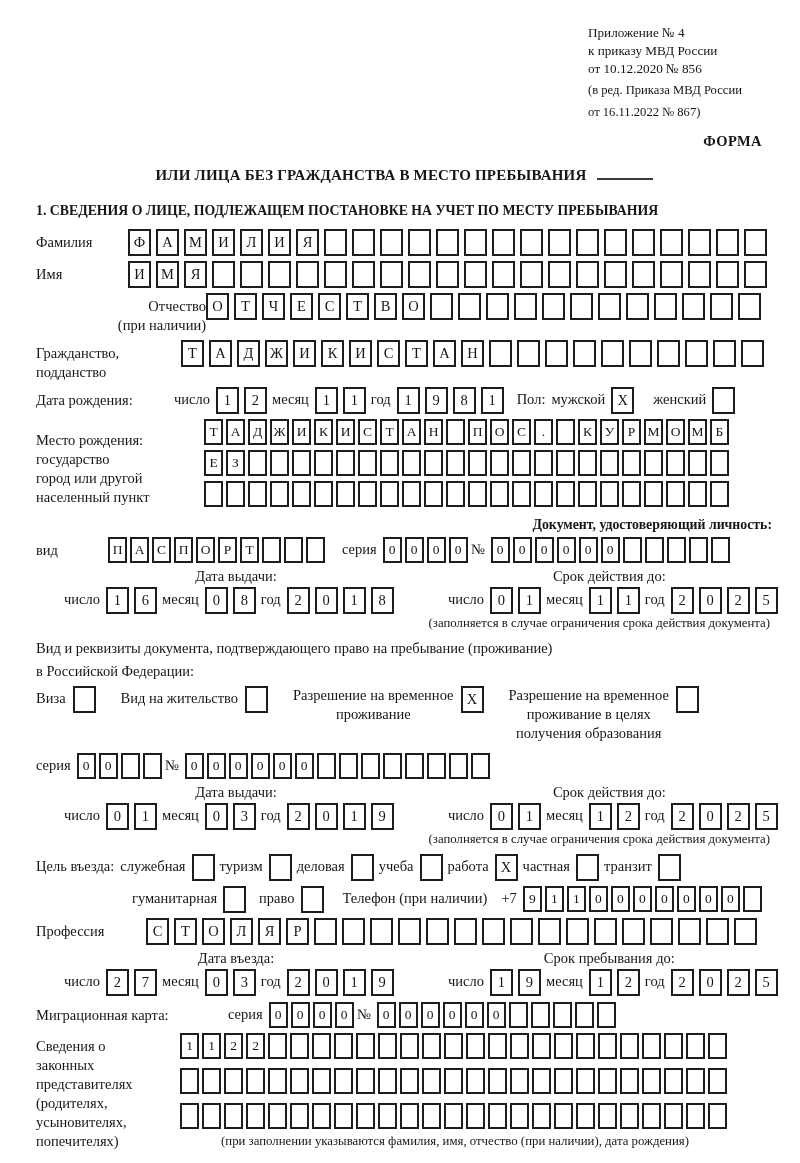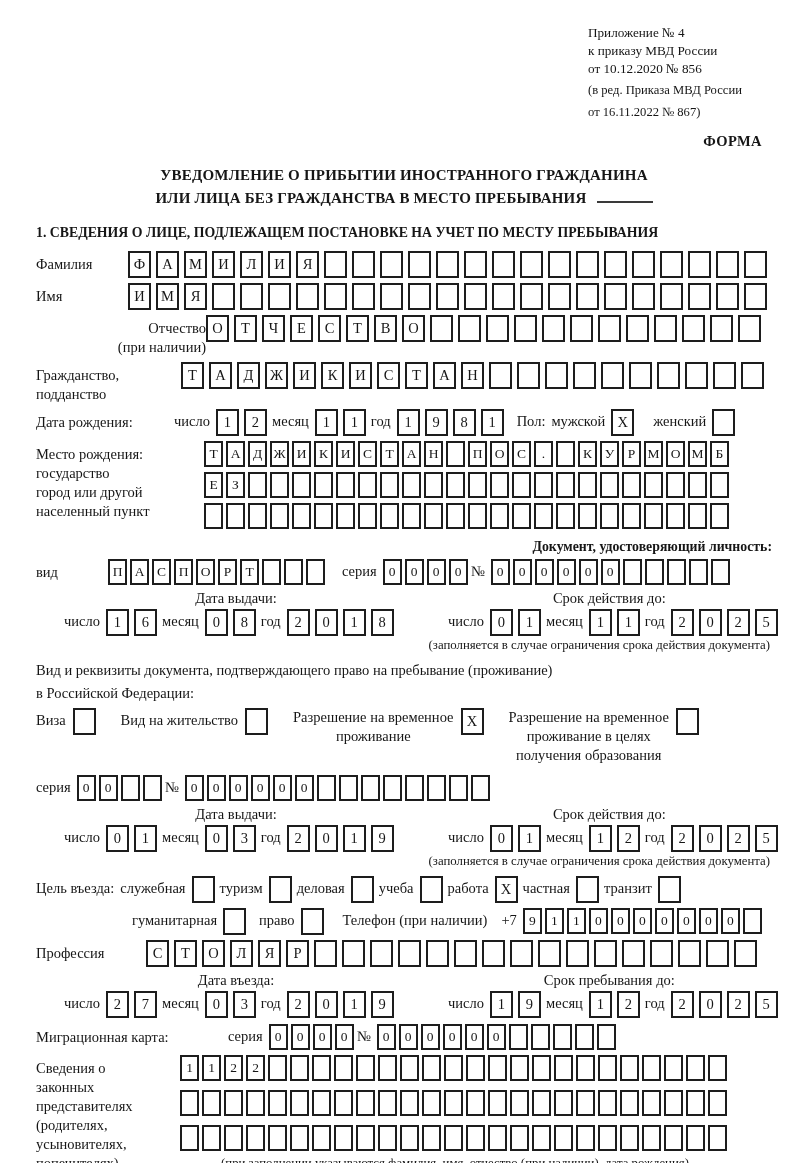--- a/index.html
+++ b/index.html
@@ -25,21 +25,21 @@
   
   .cells{display:flex;flex:none;}
   .cells > span{
     box-sizing:border-box;flex:none;width:23px;height:27px;margin-right:5px;
     border:2px solid #1d1d1d;display:flex;align-items:center;justify-content:center;
     font-size:14.5px;background:#fff;
   }
   .cells.tight > span{width:19px;height:26px;margin-right:3px;font-size:13.5px;}
   
   .lw-sur{width:92px;} .lw-pat{width:170px;text-align:right;} .lw-cit{width:145px;}
-  .lw-bp{width:168px;} .lw-vid{width:72px;} .lw-prof{width:110px;}
+  .lw-bp{width:168px;margin-top:8px;} .lw-vid{width:72px;} .lw-prof{width:110px;}
   .lw-mig{width:152px;} .lw-birth{width:118px;}
   
   .stack div{line-height:19px;}
   
   .multirow{display:flex;}
   .multirow .rows > .cells{margin-bottom:5px;}
   
   .doc-h{text-align:right;font-weight:bold;font-size:13.8px;margin:2px 0 4px 0;}
   
   .dp{display:flex;margin-bottom:2px;}
@@ -68,21 +68,20 @@
     <div>Приложение № 4</div>
     <div>к приказу МВД России</div>
     <div>от 10.12.2020 № 856</div>
     <div class="amend">(в ред. Приказа МВД России</div>
     <div class="amend">от 16.11.2022 № 867)</div>
   </div>
 
   <div class="forma">ФОРМА</div>
 
   <div class="title">
-    <div>УВЕДОМЛЕНИЕ О ПРИБЫТИИ ИНОСТРАННОГО ГРАЖДАНИНА</div>
     <div>
       <span>ИЛИ ЛИЦА БЕЗ ГРАЖДАНСТВА В МЕСТО ПРЕБЫВАНИЯ</span><span class="blank"></span>
     </div>
   </div>
 
   <div class="sec">1. СВЕДЕНИЯ О ЛИЦЕ, ПОДЛЕЖАЩЕМ ПОСТАНОВКЕ НА УЧЕТ ПО МЕСТУ ПРЕБЫВАНИЯ</div>
 
   <div class="frow">
     <div class="lbl lw-sur">Фамилия</div>
     <div class="cells">

